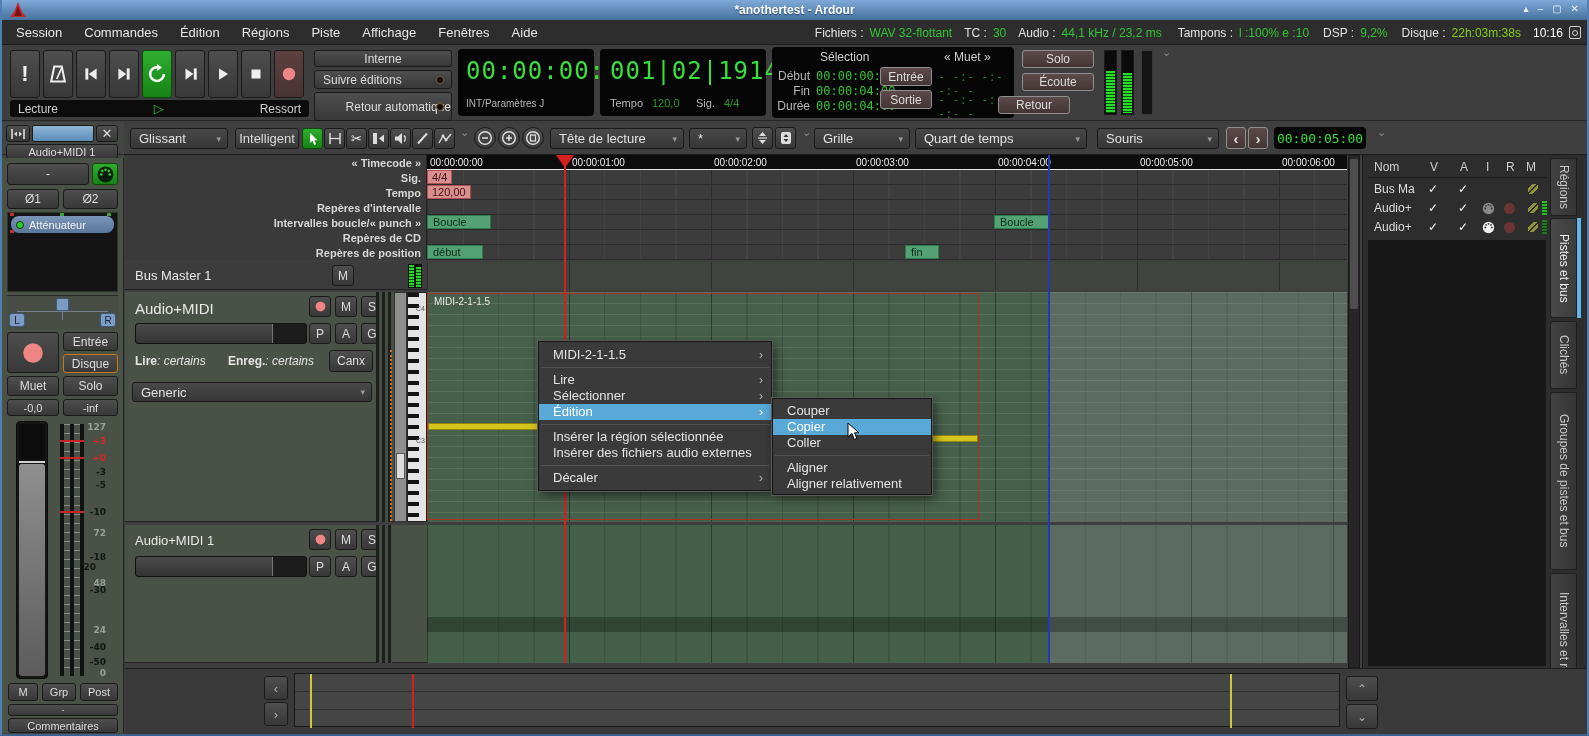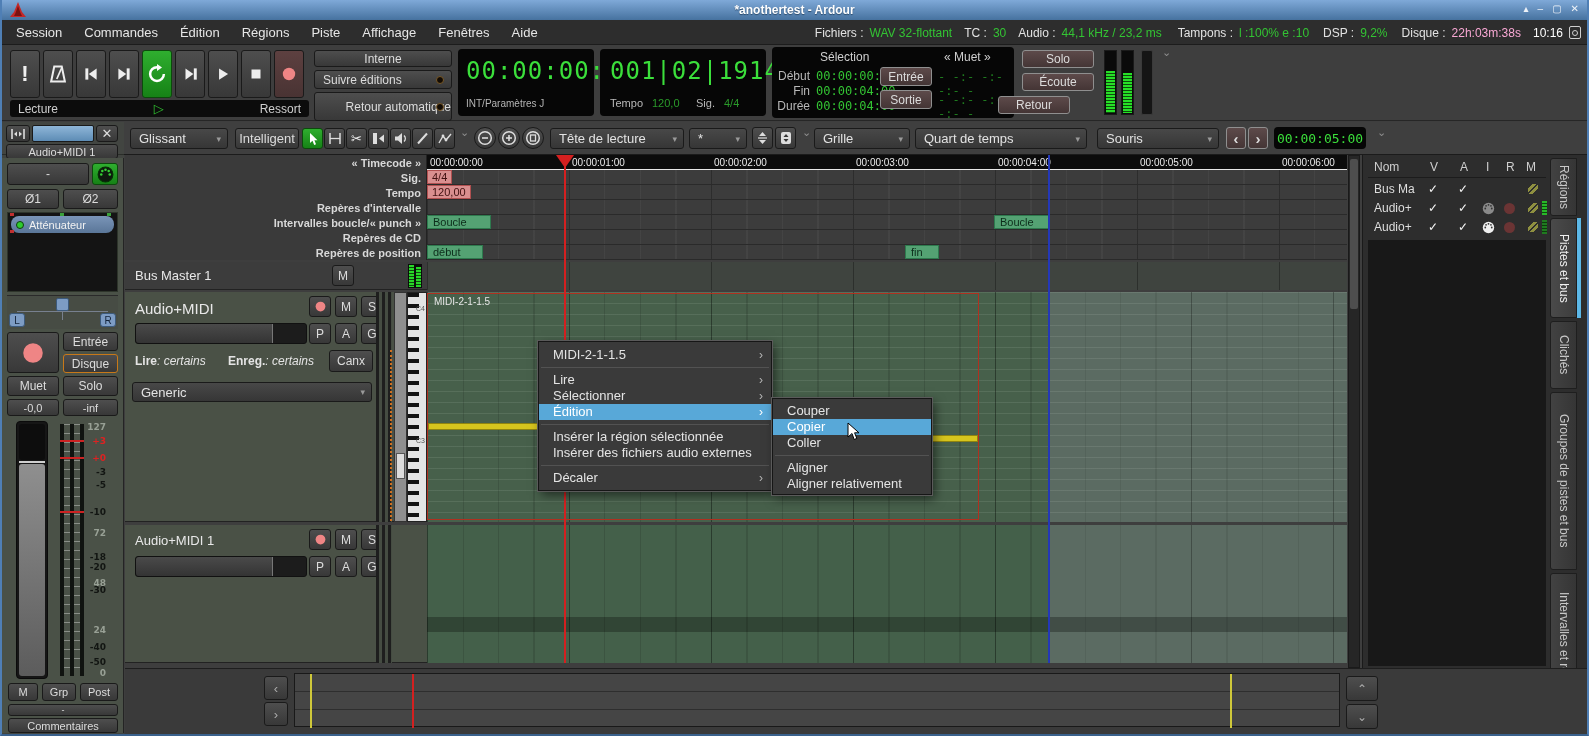--- a/index.html
+++ b/index.html
@@ -83,21 +83,21 @@
   <span style="color:#33c433">WAV 32-flottant</span>
   <span style="margin-left:6px">TC :</span>
   <span style="color:#33c433">30</span>
   <span style="margin-left:6px">Audio :</span>
   <span style="color:#33c433">44,1 kHz / 23,2 ms</span>
   <span style="margin-left:10px">Tampons :</span>
   <span style="color:#33c433">l :100% e :10</span>
   <span style="margin-left:8px">DSP :</span>
   <span style="color:#33c433">9,2%</span>
   <span style="margin-left:8px">Disque :</span>
-  <span style="color:#f9a8d4">22h:03m:38s</span>
+  <span style="color:#84cc16">22h:03m:38s</span>
   <span style="margin-left:6px;color:#fff">10:16</span>
   <span style="width:12px;height:13px;border:1px solid #cfcfcf;border-radius:2px;position:relative;display:inline-block">
     <span style="position:absolute;left:2px;top:3px;width:6px;height:6px;border:1px solid #cfcfcf;border-radius:50%"></span>
   </span>
 </div>
 
 <div class="abs" style="left:0;top:45px;width:1585px;height:76px;background:#3e3e3e;border-bottom:1px solid #262626"></div>
 
 <div class="btn" style="left:8px;top:50px;width:30px;height:48px;font-size:22px;font-weight:bold;color:#f0f0f0">!</div>
 <div class="btn" style="left:41px;top:50px;width:30px;height:48px">
@@ -422,21 +422,21 @@
 <div class="abs" style="left:58px;top:511px;width:24px;height:2px;background:#c22"></div>
 
 <span class="mstrip-num mnum-gray" style="left:62px;top:422px">127</span>
 <span class="mstrip-num mnum-red" style="left:62px;top:436px">+3</span>
 <span class="mstrip-num mnum-red" style="left:62px;top:453px">+0</span>
 <span class="mstrip-num mnum-black" style="left:62px;top:467px">-3</span>
 <span class="mstrip-num mnum-black" style="left:62px;top:480px">-5</span>
 <span class="mstrip-num mnum-black" style="left:62px;top:507px">-10</span>
 <span class="mstrip-num mnum-gray" style="left:62px;top:528px">72</span>
 <span class="mstrip-num mnum-black" style="left:62px;top:552px">-18</span>
-<span class="mstrip-num mnum-black" style="left:62px;top:562px">-20</span>
+<span class="mstrip-num mnum-black" style="left:52px;top:562px">-20</span>
 <span class="mstrip-num mnum-gray" style="left:62px;top:578px">48</span>
 <span class="mstrip-num mnum-black" style="left:62px;top:585px">-30</span>
 <span class="mstrip-num mnum-gray" style="left:62px;top:625px">24</span>
 <span class="mstrip-num mnum-black" style="left:62px;top:642px">-40</span>
 <span class="mstrip-num mnum-black" style="left:62px;top:657px">-50</span>
 <span class="mstrip-num mnum-gray" style="left:62px;top:668px">0</span>
 
 <div class="btn" style="left:6px;top:683px;width:30px;height:18px;font-size:11px">
   <span>M</span>
 </div>

